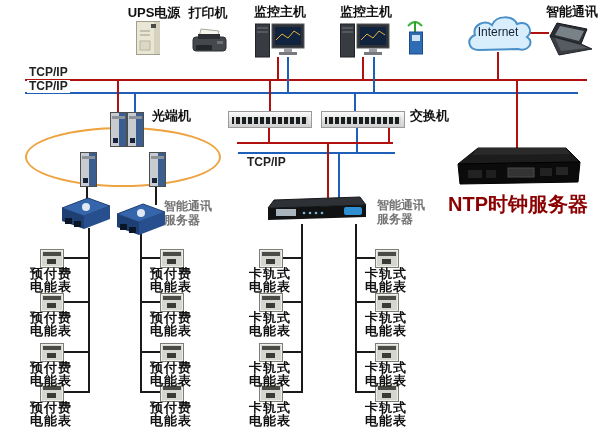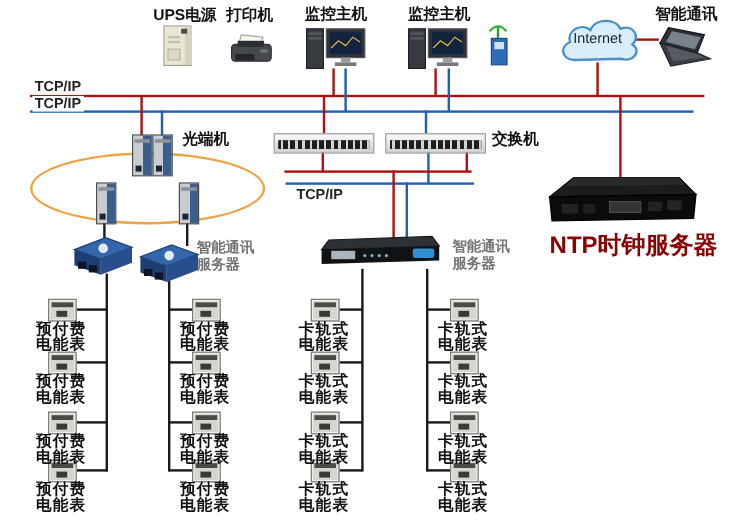--- a/index.html
+++ b/index.html
@@ -24,21 +24,21 @@
   .sw .ports{position:absolute;left:3px;right:3px;top:5px;height:7px;background:#1d1d1d;
       background-image:repeating-linear-gradient(90deg,#1d1d1d 0 2px,#cfd6da 2px 4px,#1d1d1d 4px 6px);}
   .meter{position:absolute;width:22px;height:17px;background:#d6d6d0;border:1px solid #7d7d78;
          box-shadow:inset 0 0 0 1px #efefea;z-index:3;}
   .meter::before{content:"";position:absolute;left:2px;right:2px;top:2px;height:4px;background:#4a4a46;}
   .meter::after{content:"";position:absolute;left:6px;width:9px;top:9px;height:5px;background:#3a3a36;}
   .mlbl{position:absolute;width:64px;text-align:center;font-weight:bold;font-size:13px;
         line-height:13px;color:#111;z-index:5;letter-spacing:1px;}
   .srvlbl{position:absolute;width:56px;text-align:left;font-weight:bold;font-size:12px;
         line-height:13px;color:#737373;z-index:5;}
-  #ntp-label{position:absolute;left:448px;top:191px;width:150px;text-align:right;
+  #ntp-label{position:absolute;left:448px;top:191px;width:150px;text-align:left;
         font-weight:bold;font-size:20px;color:#8b0000;z-index:5;white-space:nowrap;}
   #internet-text{position:absolute;left:468px;top:25px;width:60px;text-align:center;
         font-size:12px;color:#123;z-index:4;font-weight:normal;}
 </style>
 </head>
 <body>
 
 <div id="canvas">
 
   <div class="lbl" style="left:124px;top:6px;width:60px;">UPS电源</div>

